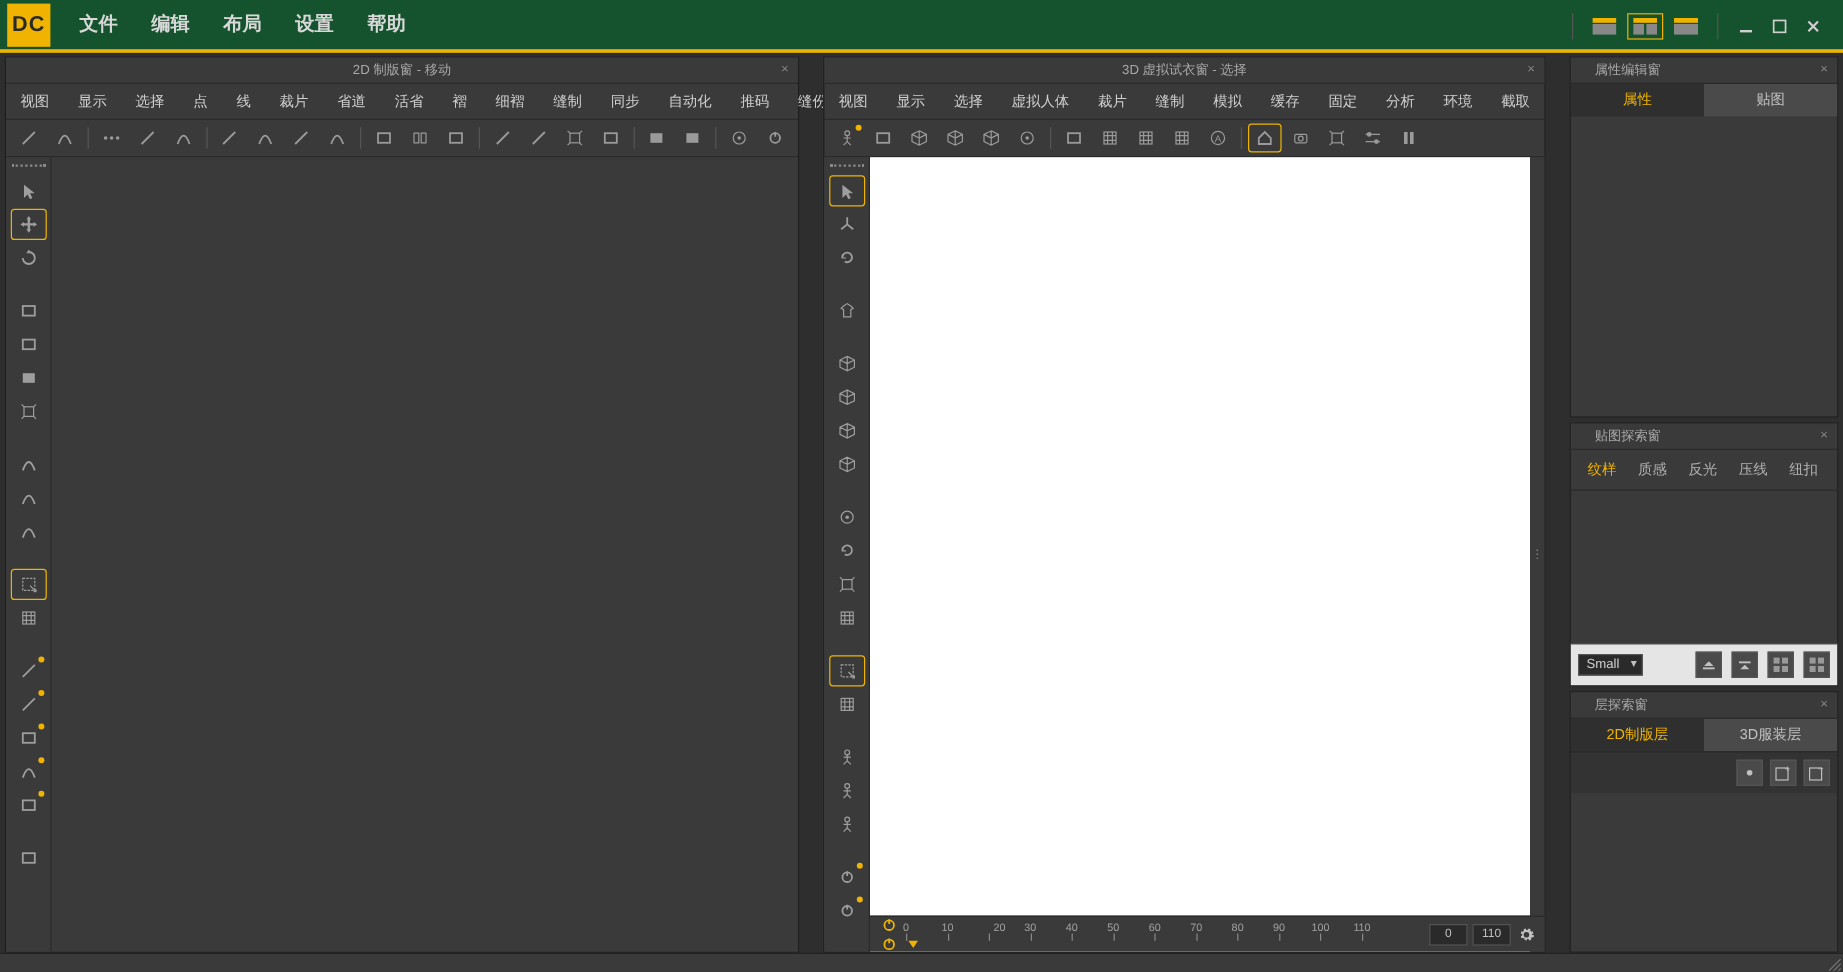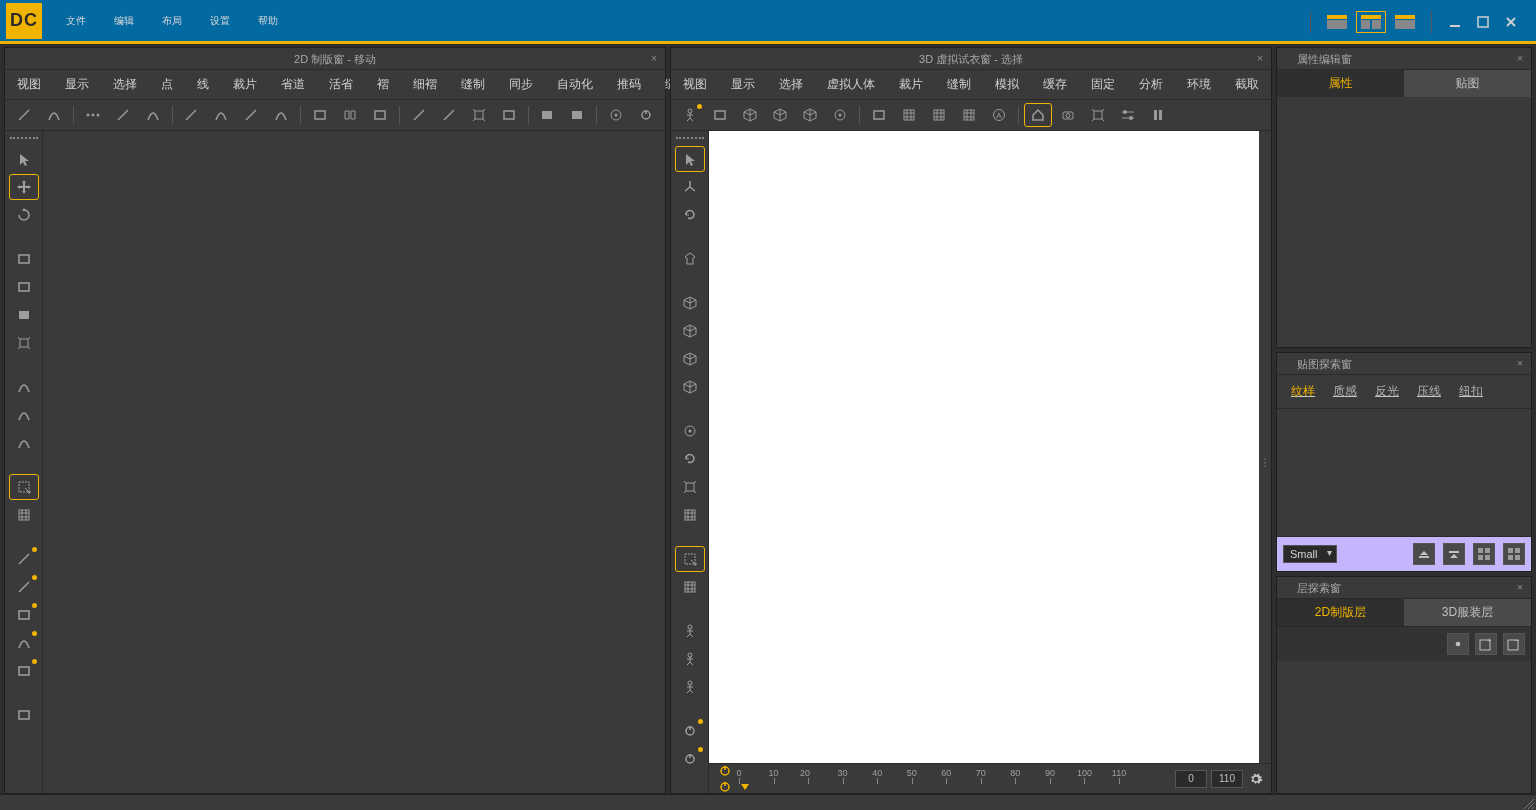--- a/index.html
+++ b/index.html
@@ -1,33 +1,33 @@
 <!DOCTYPE html>
 <html><head>
 <meta charset="utf-8">
 <style>
 * { box-sizing:border-box; margin:0; padding:0; font-family:"Microsoft YaHei", "Segoe UI", Tahoma, sans-serif; }
 html,body { width:1536px; height:810px; overflow:hidden; }
 body { background:#2e2e2e; color:#c8c8c8; font-size:12px; user-select:none; }
 
 
-#topbar { height:44px; background:#0369a1; display:flex; align-items:center; border-bottom:3px solid #f0b400; position:relative; }
+#topbar { height:44px; background:#14532d; display:flex; align-items:center; border-bottom:3px solid #f0b400; position:relative; }
 #logo { width:36px; height:36px; margin:4px 6px; background:#f0b400; color:#2a2a2a; font-weight:700; font-size:18px; display:flex; align-items:center; justify-content:center; letter-spacing:1px; }
 #mainmenu { display:flex; gap:28px; margin-left:18px; }
-#mainmenu span { font-size:10px; color:#d8d8d8; cursor:pointer; }
+#mainmenu span { font-size:16px; color:#d8d8d8; cursor:pointer;font-weight:bold; }
 #doc-title { position:absolute; left:0; right:0; text-align:center; font-size:12px; color:#c0c0c0; pointer-events:none; }
 #topbar-right { position:absolute; right:0; top:0; height:44px; display:flex; align-items:center; gap:6px; padding-right:14px; }
 .layout-btn { width:28px; height:20px; display:flex; align-items:center; justify-content:center; cursor:pointer; }
 .layout-btn.active { outline:1px solid #f0b400; }
 .layout-btn svg { display:block; }
 .vline { width:1px; height:22px; background:#555; margin:0 6px; }
 .win-btn { width:22px; height:22px; display:flex; align-items:center; justify-content:center; cursor:pointer; color:#d0d0d0; font-size:14px; }
 
 
-#work { position:absolute; top:47px; left:0; right:0; bottom:16px; display:flex; gap:4px; padding:0 4px; }
+#work { position:absolute; top:47px; left:0; right:0; bottom:16px; display:flex; gap:20px; padding:0 4px; }
 
 
 .panel { background:#3a3a3a; border:1px solid #1e1e1e; display:flex; flex-direction:column; position:relative; }
 .panel-title { height:22px; line-height:22px; text-align:center; font-size:11px; background:#3a3a3a; color:#a8a8a8; position:relative; border-bottom:1px solid #2a2a2a; }
 .panel-close { position:absolute; right:4px; top:3px; width:14px; height:14px; font-size:11px; color:#888; cursor:pointer; display:flex; align-items:center; justify-content:center; }
 
 
 #panel-2d { width:662px; }
 .submenu { display:flex; gap:24px; padding:6px 12px; font-size:12px; color:#d0d0d0; border-bottom:1px solid #2a2a2a; }
 .submenu span { cursor:pointer; white-space:nowrap; }
@@ -69,24 +69,24 @@
 .gear { width:18px; height:18px; display:flex; align-items:center; justify-content:center; color:#c0c0c0; cursor:pointer; }
 .side-dotted { width:12px; display:flex; flex-direction:column; align-items:center; justify-content:center; color:#888; font-size:10px; gap:2px; }
 
 
 #right { width:282px; display:flex; flex-direction:column; gap:4px; }
 .rpanel { background:#3a3a3a; border:1px solid #1e1e1e; display:flex; flex-direction:column; position:relative; }
 .rpanel .panel-title { text-align:left; padding-left:20px; }
 .tabs { display:flex; }
 .tabs div { flex:1; text-align:center; padding:5px 0; font-size:12px; background:#4a4a4a; color:#c0c0c0; cursor:pointer; }
 .tabs div.active { background:#2f2f2f; color:#f0b400; }
-.mini-tabs { display:flex; gap:6px; padding:4px 8px; border-bottom:1px solid #2a2a2a;text-decoration:underline; }
+.mini-tabs { display:flex; gap:6px; padding:4px 8px; border-bottom:1px solid #2a2a2a; }
 .mini-tabs div { font-size:12px; padding:4px 6px; color:#b0b0b0; cursor:pointer; }
 .mini-tabs div.active { color:#f0b400; }
-.size-row { display:flex; align-items:center; padding:6px; gap:8px; border-top:1px solid #2a2a2a; background:#c4b5fd; }
+.size-row { display:flex; align-items:center; padding:6px; gap:8px; border-top:1px solid #2a2a2a; background:#e5e5e5; }
 .size-row select { background:#2a2a2a; color:#d0d0d0; border:1px solid #555; font-size:11px; padding:2px 18px 2px 6px; appearance:none; }
 .sel-wrap { position:relative; }
 .sel-wrap::after { content:"▾"; position:absolute; right:5px; top:2px; font-size:10px; color:#c0c0c0; pointer-events:none; }
 .size-row .spacer { flex:1; }
 .mini-btn { width:22px; height:22px; display:flex; align-items:center; justify-content:center; background:#4a4a4a; border:1px solid #555; cursor:pointer; color:#c0c0c0; }
 .stack-btn { width:22px; height:22px; display:flex; flex-direction:column; align-items:center; justify-content:center; background:#4a4a4a; border:1px solid #555; cursor:pointer; gap:1px; }
 .layer-row { display:flex; align-items:center; gap:10px; padding:6px 18px; color:#f0b400; font-size:12px; }
 .eye { width:14px; height:14px; }
 .layer-tools { display:flex; justify-content:flex-end; gap:6px; padding:6px; border-top:1px solid #2a2a2a; background:#333; }
 
@@ -648,21 +648,21 @@
                 <line x1="6" y1="1" x2="6" y2="5" stroke="#f0b400" stroke-width="1.5"></line>
               </svg>
           </div>
           <div class="tl-track" id="tltrack">
             <div class="hhandle" style="left:2px; bottom:auto; top:16px;"></div>
           <div class="tl-tick" style="left:0px"></div>
               <div class="tl-lbl" style="left:0px">0</div>
               <div class="tl-tick" style="left:34.54545454545455px"></div>
               <div class="tl-lbl" style="left:34.54545454545455px">10</div>
               <div class="tl-tick" style="left:69.0909090909091px"></div>
-              <div class="tl-lbl" style="left:66px">20</div>
+              <div class="tl-lbl" style="left:78px">20</div>
               <div class="tl-tick" style="left:103.63636363636363px"></div>
               <div class="tl-lbl" style="left:103.63636363636363px">30</div>
               <div class="tl-tick" style="left:138.1818181818182px"></div>
               <div class="tl-lbl" style="left:138.1818181818182px">40</div>
               <div class="tl-tick" style="left:172.72727272727272px"></div>
               <div class="tl-lbl" style="left:172.72727272727272px">50</div>
               <div class="tl-tick" style="left:207.27272727272725px"></div>
               <div class="tl-lbl" style="left:207.27272727272725px">60</div>
               <div class="tl-tick" style="left:241.8181818181818px"></div>
               <div class="tl-lbl" style="left:241.8181818181818px">70</div>

